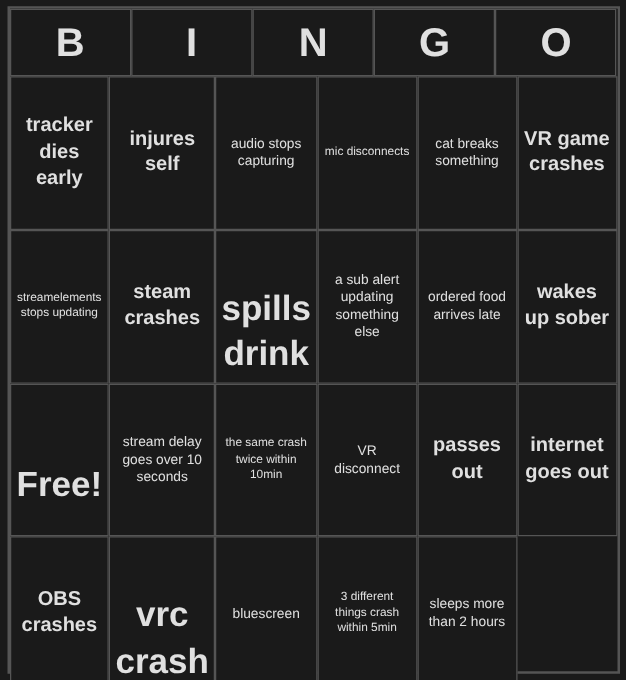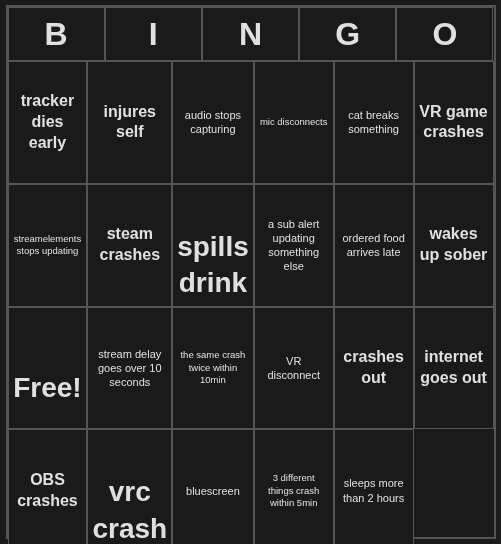--- a/index.html
+++ b/index.html
@@ -129,21 +129,21 @@
       <div class="cell">
         <span class="cell-text">stream delay goes over 10 seconds</span>
       </div>
       <div class="cell">
         <span class="cell-text small">the same crash twice within 10min</span>
       </div>
       <div class="cell">
         <span class="cell-text">VR disconnect</span>
       </div>
       <div class="cell">
-        <span class="cell-text medium">crashes out</span>
+        <span class="cell-text medium">passes out</span>
       </div>
       <div class="cell">
         <span class="cell-text medium">internet goes out</span>
       </div>
       <div class="cell">
         <span class="cell-text large">OBS crashes</span>
       </div>
       <div class="cell">
         <span class="cell-text xlarge">vrc crash</span>
       </div>

